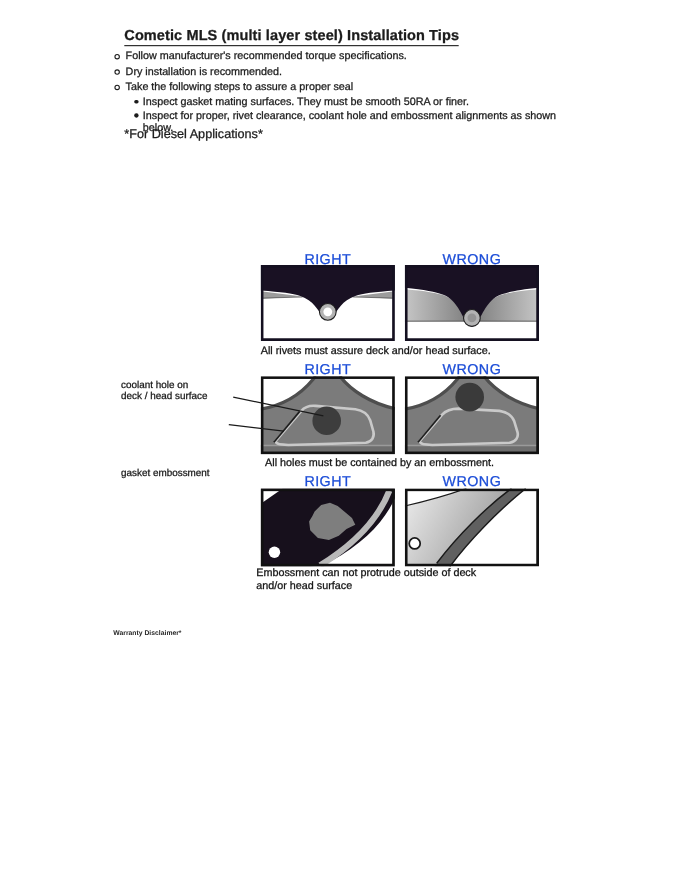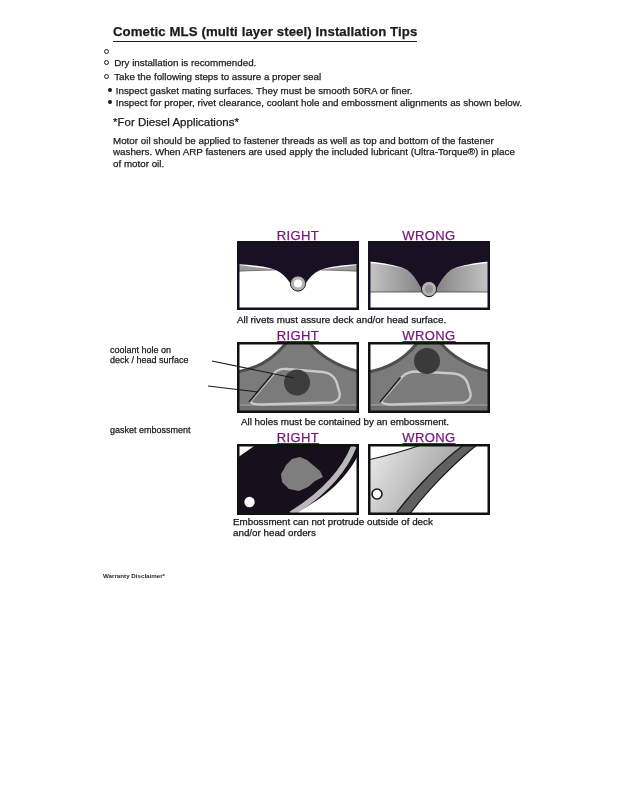--- a/index.html
+++ b/index.html
@@ -9,29 +9,29 @@
   }
   .thick { -webkit-text-stroke:0.25px currentColor; }
 
   .title {
     position:absolute; left:113px; top:24px; font-size:13.2px; font-weight:bold;
     border-bottom:1.6px solid #1c1c1c; padding-bottom:2px; letter-spacing:0.1px;
   }
 
   .tips { position:absolute; left:104px; top:46px; width:430px; font-size:9.8px; }
   .tip-row { display:flex; align-items:flex-start; margin-bottom:2.8px; }
-  .tip-row.sub { margin-left:4px; margin-bottom:1.6px; }
+  .tip-row.sub { margin-left:18px; margin-bottom:1.6px; }
   .marker-o { flex:none; width:3.2px; height:3.2px; border:1px solid #1c1c1c; border-radius:50%; margin:3px 5px 0 0; }
   .marker-dot { flex:none; width:3.8px; height:3.8px; background:#1c1c1c; border-radius:50%; margin:3.2px 4px 0 0; }
 
   .diesel { position:absolute; left:113px; top:117px; width:406px; font-size:9.8px; line-height:11.6px; }
   .diesel-h { font-size:11.5px; font-weight:normal; margin:0 0 6px 0; }
   .diesel p { margin:0 0 10.5px 0; }
 
-  .dgm-label { position:absolute; width:122px; text-align:center; font-size:13px; letter-spacing:0.4px; color:#701a75;text-decoration:underline; }
+  .dgm-label { position:absolute; width:122px; text-align:center; font-size:13px; letter-spacing:0.4px; color:#1d4ed8; }
   .panel { position:absolute; width:122px; }
   .caption { position:absolute; font-size:9.8px; color:#151515; line-height:11px; }
   .anno {
     position:absolute; left:110px; width:100px; text-align:left;
     font-size:9px; line-height:9.6px; color:#1a1a1a; white-space:pre-line;
   }
   .leader-layer { position:absolute; left:0; top:0; pointer-events:none; }
 
   .warranty {
     position:absolute; left:103px; top:572px; width:416px;
@@ -45,20 +45,21 @@
 </head>
 <body>
 
 <div class="page">
 
   <div class="title thick">Cometic MLS (multi layer steel) Installation Tips</div>
 
   <div class="tips">
     <div class="tip-row">
       <span class="marker-o"></span>
+      <span class="thick">Follow manufacturer's recommended torque specifications.</span>
     </div>
     <div class="tip-row">
       <span class="marker-o"></span>
       <span class="thick">Dry installation is recommended.</span>
     </div>
     <div class="tip-row">
       <span class="marker-o"></span>
       <span class="thick">Take the following steps to assure a proper seal</span>
     </div>
     <div class="tip-row sub">
@@ -66,21 +67,20 @@
       <span class="thick">Inspect gasket mating surfaces.  They must be smooth 50RA or finer.</span>
     </div>
     <div class="tip-row sub">
       <span class="marker-dot"></span>
       <span class="thick">Inspect for proper, rivet clearance, coolant hole and embossment alignments as shown below.</span>
     </div>
   </div>
 
   <div class="diesel">
     <div class="diesel-h thick">*For Diesel Applications*</div>
-    <p class="thick">Motor oil should be applied to fastener threads as well as top and bottom of the fastener washers. When ARP fasteners are used apply the included lubricant (Ultra-Torque®) in place of motor oil.</p>
   </div>
 
   <div class="dgm-label thick" style="left:237px; top:228px;">RIGHT</div>
   <div class="dgm-label thick" style="left:368px; top:228px;">WRONG</div>
 
   <svg class="panel" style="left:237px; top:241px;" width="122" height="69" viewBox="0 0 122 69">
     <rect width="122" height="69" fill="#ffffff"></rect>
     <polygon points="2,24 38,28.5 2,30.5" fill="#9c9c9c"></polygon>
     <polygon points="120,24 84,28.5 120,30.5" fill="#9c9c9c"></polygon>
     <line x1="2" y1="30" x2="38" y2="29" stroke="#555" stroke-width="0.7"></line>
@@ -178,21 +178,21 @@
     <rect width="122" height="71" fill="#ffffff"></rect>
     <path d="M0,16 C22,11 42,5 56,0 L97,0 C74,17 48,43 29,68 L27,71 L0,71 Z" fill="url(#g3)"></path>
     <path d="M97,0 L110,0 C85,20 58,48 41,71 L27,71 L29,68 C48,43 74,17 97,0 Z" fill="#606060"></path>
     <path d="M97,0 C74,17 48,43 29,68" fill="none" stroke="#1a1a1a" stroke-width="1.3"></path>
     <path d="M110,0 C85,20 58,48 41,71" fill="none" stroke="#1a1a1a" stroke-width="1.3"></path>
     <path d="M0,16 C22,11 42,5 56,0" fill="none" stroke="#1a1a1a" stroke-width="1.1"></path>
     <circle cx="9" cy="50" r="5" fill="#ffffff" stroke="#1a1a1a" stroke-width="1.6"></circle>
     <rect x="1.25" y="1.25" width="119.5" height="68.5" fill="none" stroke="#111111" stroke-width="2.5"></rect>
   </svg>
 
-  <div class="caption thick" style="left:233px; top:516px; width:228px;">Embossment can not protrude outside of deck and/or head orders</div>
+  <div class="caption thick" style="left:233px; top:516px; width:228px;">Embossment can not protrude outside of deck and/or head surface</div>
 
   <div class="warranty">
     <div class="warranty-h">Warranty Disclaimer*</div>
     <p>Due to the nature of performance applications, the parts in this catalog are sold without any express warranty or any implied warranty of merchantability or fitness for a particular purpose.  Cometic Gasket Inc., shall not, under any circumstances, be liable for any special, incidental or consequential damages, including, person, party or property, but not limited to, damage, or loss of property or equipment, loss of profits or revenue, cost of purchased or replacement goods, or claims of customers of the purchase, which may arise and/or result from sale, installation or use of these parts.  Installation of these parts could adversely affect the motor manufacturers warranty coverage.</p>
     <p>VENUE-The agreed upon venue, in the event of dispute whatsoever between the parties, whether instituted by either party, including, but not limited to, contract terms, payment terms, delivery, type, defects, sufficiency of product, shall be the Court of Common Pleas, Lake County, Ohio or the Painesville Municipal Court, Lake County, Ohio, depending on the amount in controversy.
 This agreement shall be governed by and construed under the laws of the State of Ohio.</p>
     <p>All prices and terms are subject to change without notice.</p>
     <p>Terms COD- Secured with a completed dealer/jobber application on File, COD-Company check with a current credit card number on file.  Open accounts may be established by well rated firms.  A credit application is available upon request.  Open accounts are due payable Net 30 days from date of invoice.  No statement will be sent.  If an account becomes 60 or more days past due, it is subject to being placed on credit hold.  No orders will be shipped or new orders accepted until past due balance is paid.  If an account becomes 90 or more days past due, it is subject to being placed for collections.  All costs of collection are the responsibility of the customer, including attorney fees, court costs, and other expenses of litigation.</p>
     <p>Returns- Authorized (RGA) must be obtained in advance on all returns.  A packing slip or invoice number must accompany the merchandise.  No returns after 30 days from invoice date.  All returns are subject to a 25% restocking charge.  All custom designed and custom manufactured gaskets are non-returnable.</p>
     <p>Only catalog parts are returnable.

